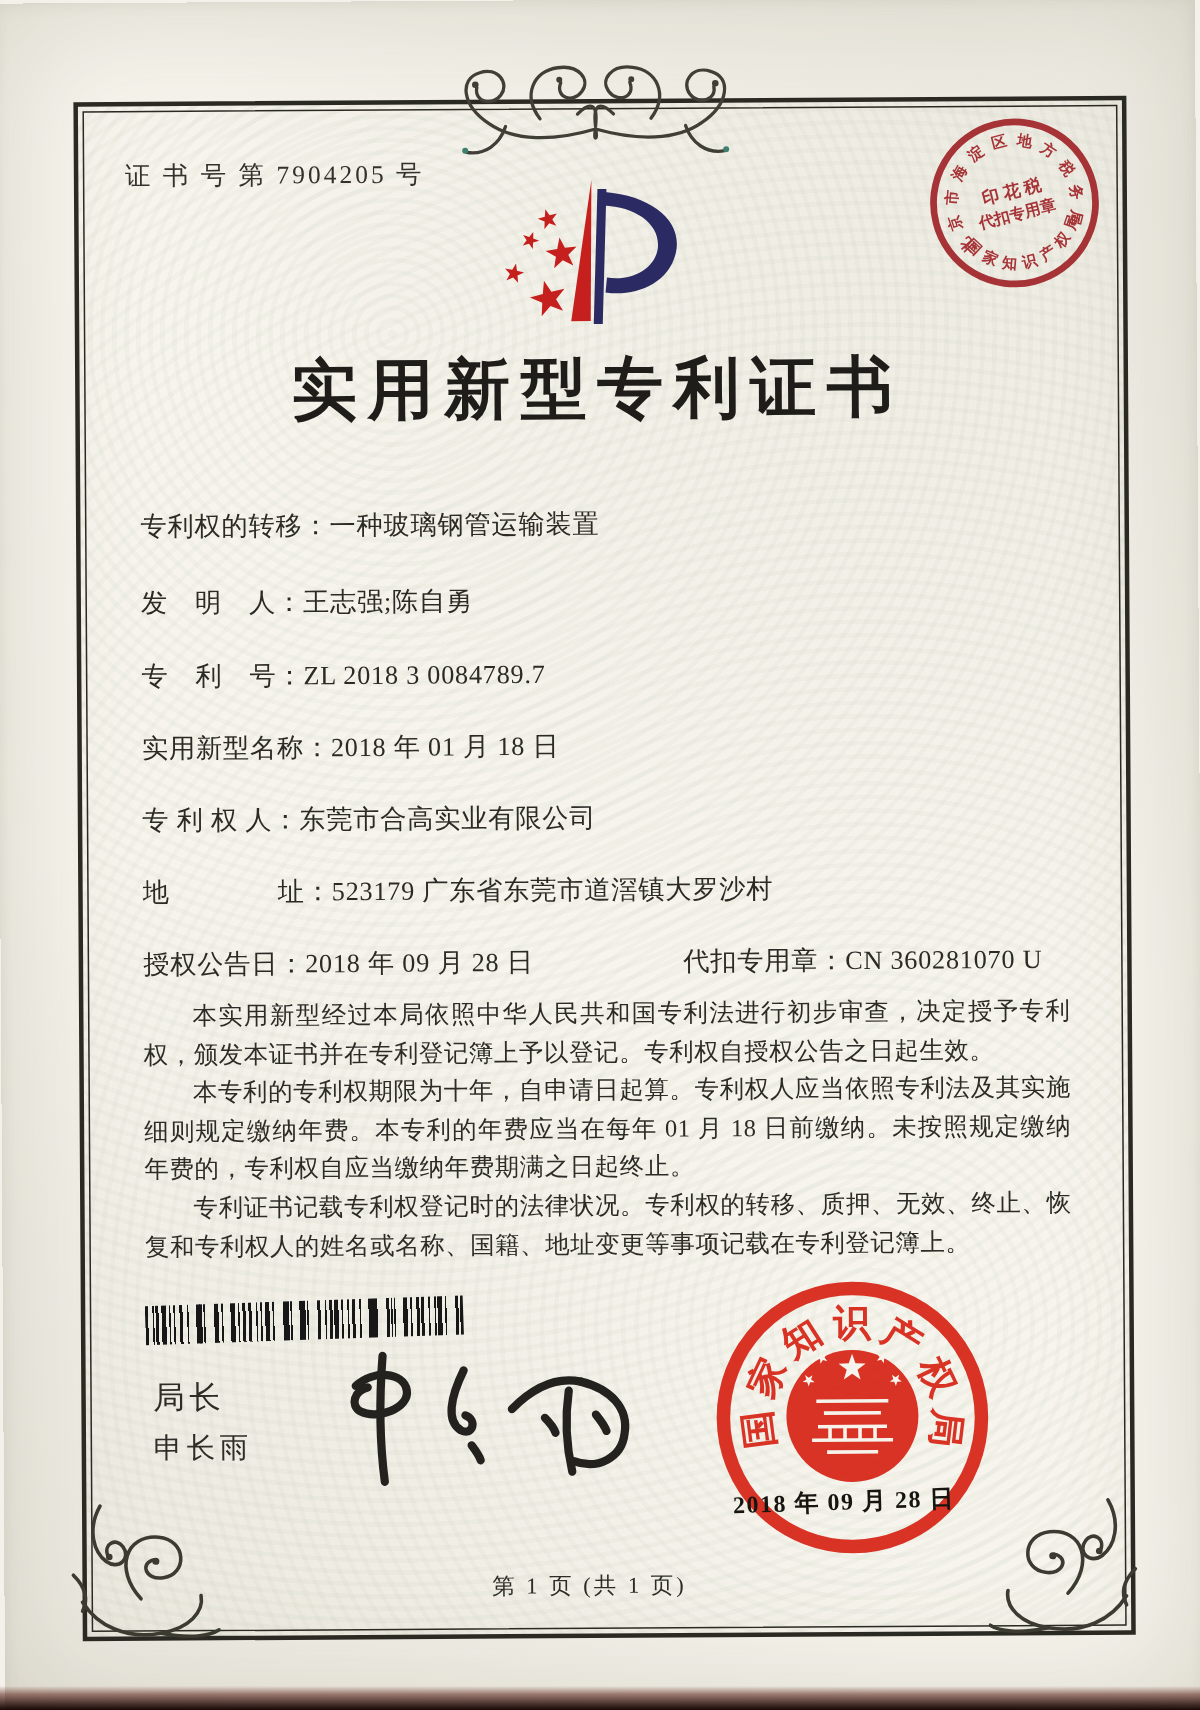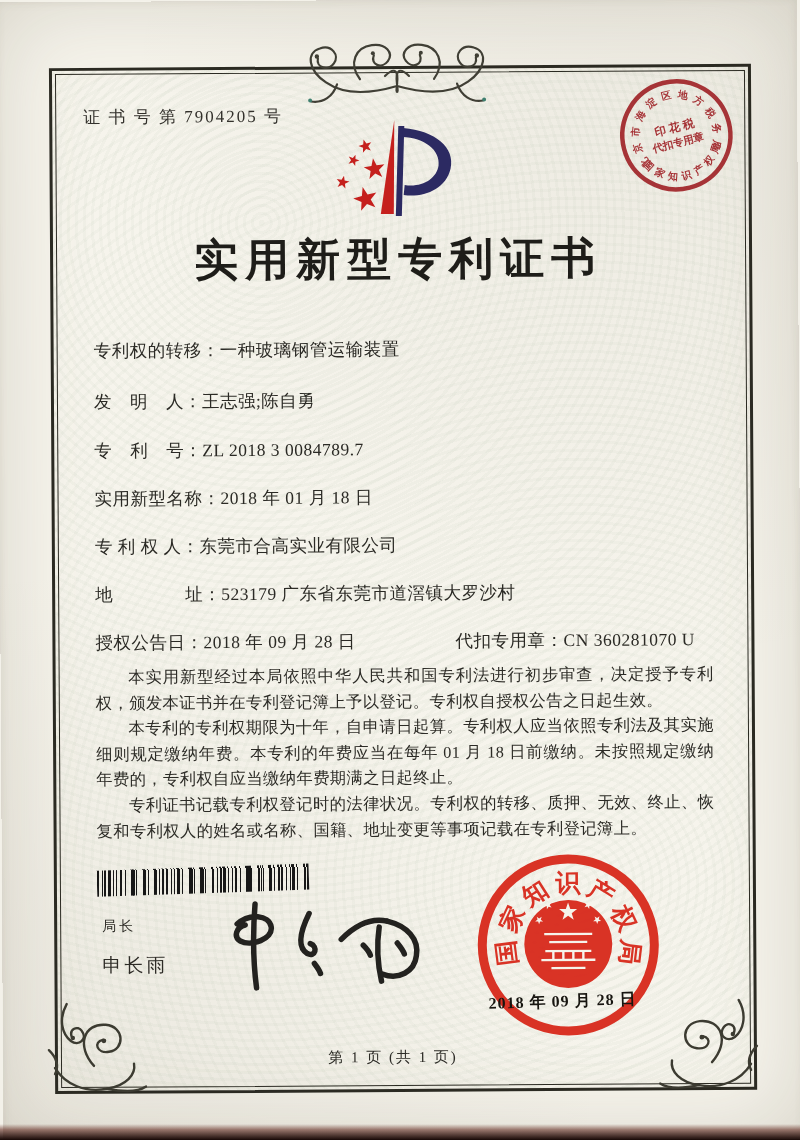--- a/index.html
+++ b/index.html
@@ -23,21 +23,21 @@
          letter-spacing:7px;color:#1e1d19;}
   .field{left:95px;font-size:17.5px;letter-spacing:.5px;white-space:nowrap;color:#2b2a25;}
   .flabel{display:inline-block;}
   .paras{left:95px;top:663px;width:618px;font-size:16.3px;line-height:25.6px;
          letter-spacing:.4px;text-align:justify;color:#2c2b26;}
   .paras p{margin:0;text-indent:2em;}
   .barcode{left:95px;top:866px;width:212px;height:26px;transform:rotate(-1.6deg);
     background:
      repeating-linear-gradient(90deg,#171717 0 2px,rgba(0,0,0,0) 2px 5px,#171717 5px 6px,rgba(0,0,0,0) 6px 11px,#171717 11px 14px,rgba(0,0,0,0) 14px 16px,#171717 16px 17px,rgba(0,0,0,0) 17px 23px),
      repeating-linear-gradient(90deg,rgba(0,0,0,0) 0 7px,#171717 7px 9px,rgba(0,0,0,0) 9px 19px,#171717 19px 20px,rgba(0,0,0,0) 20px 29px);}
-  .sig-title{left:100px;top:916px;font-size:14px;letter-spacing:3px;font-family:Liberation Serif, serif;}
+  .sig-title{left:100px;top:916px;font-size:21px;letter-spacing:3px;font-family:Liberation Serif, serif;}
   .sig-name{left:100px;top:951px;font-size:19px;letter-spacing:3px;}
   .seal-date{left:486px;top:992px;width:180px;font-size:16px;font-weight:bold;
              letter-spacing:1px;transform:rotate(-1.5deg);color:#171510;white-space:nowrap;}
   .footer{left:0;right:20px;top:1048px;text-align:center;font-size:15px;letter-spacing:2px;color:#2c2b26;}
   .photo-edge{position:absolute;left:0;right:0;bottom:0;height:16px;
      background:linear-gradient(to bottom, rgba(60,20,12,0) 0%, rgba(90,30,20,.55) 35%, #170806 100%);}
   svg text{font-family:"Liberation Serif","DejaVu Serif",serif;}
 </style>
 </head>
 <body>

